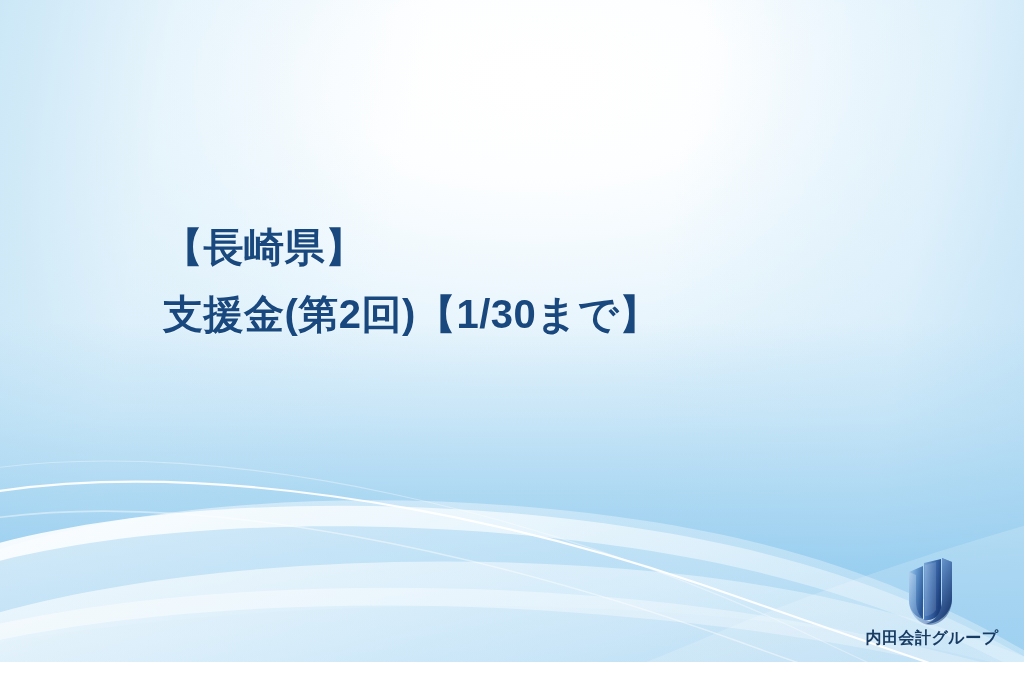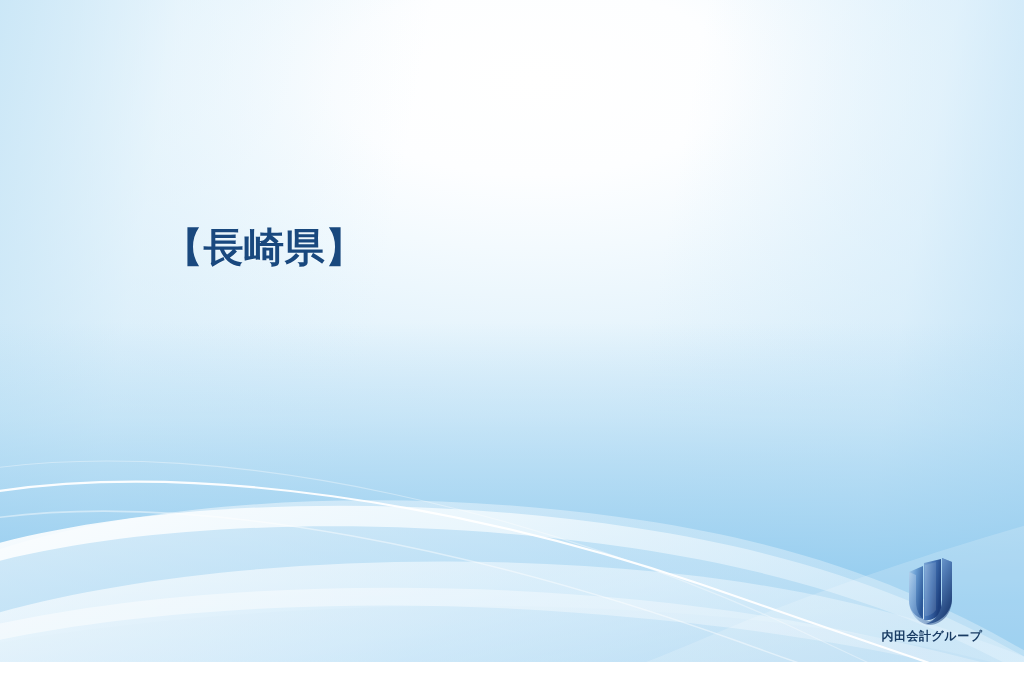--- a/index.html
+++ b/index.html
@@ -101,21 +101,21 @@
     width: 68px;
     height: 70px;
   }
   .logo-mark svg { display: block; width: 68px; height: 70px; }
   .logo-text {
     position: absolute;
     left: 0;
     top: 72px;
     width: 140px;
     text-align: center;
-    font-size: 12px;
+    font-size: 16px;
     font-weight: bold;
     color: #183b63;
     letter-spacing: 0.5px;
     white-space: nowrap;
   }
 </style>
 </head>
 <body>
 
 <div class="slide">
@@ -174,20 +174,21 @@
 
       <path d="M -20 470 C 230 432, 560 520, 790 626 C 900 678, 980 714, 1044 746" fill="none" stroke="#ffffff" stroke-opacity="0.35" stroke-width="1.2"></path>
 
       <path d="M 1044 520 C 930 552, 800 596, 700 640 C 620 674, 560 694, 520 706
                L 1044 706 Z" fill="#ffffff" opacity="0.18"></path>
     </svg>
   </div>
 
   <div class="title-block">
     <div class="title-line">【長崎県】</div>
+    <div class="title-line">支援金(第2回)【1/30まで】</div>
   </div>
 
   <div class="logo">
     <div class="logo-mark">
       <svg viewBox="0 0 68 70" xmlns="http://www.w3.org/2000/svg">
         <defs>
           <linearGradient id="lgA" x1="0" y1="0" x2="1" y2="0.6">
             <stop offset="0%" stop-color="#a9cfec"></stop>
             <stop offset="40%" stop-color="#6b9fd4"></stop>
             <stop offset="100%" stop-color="#2b5797"></stop>

